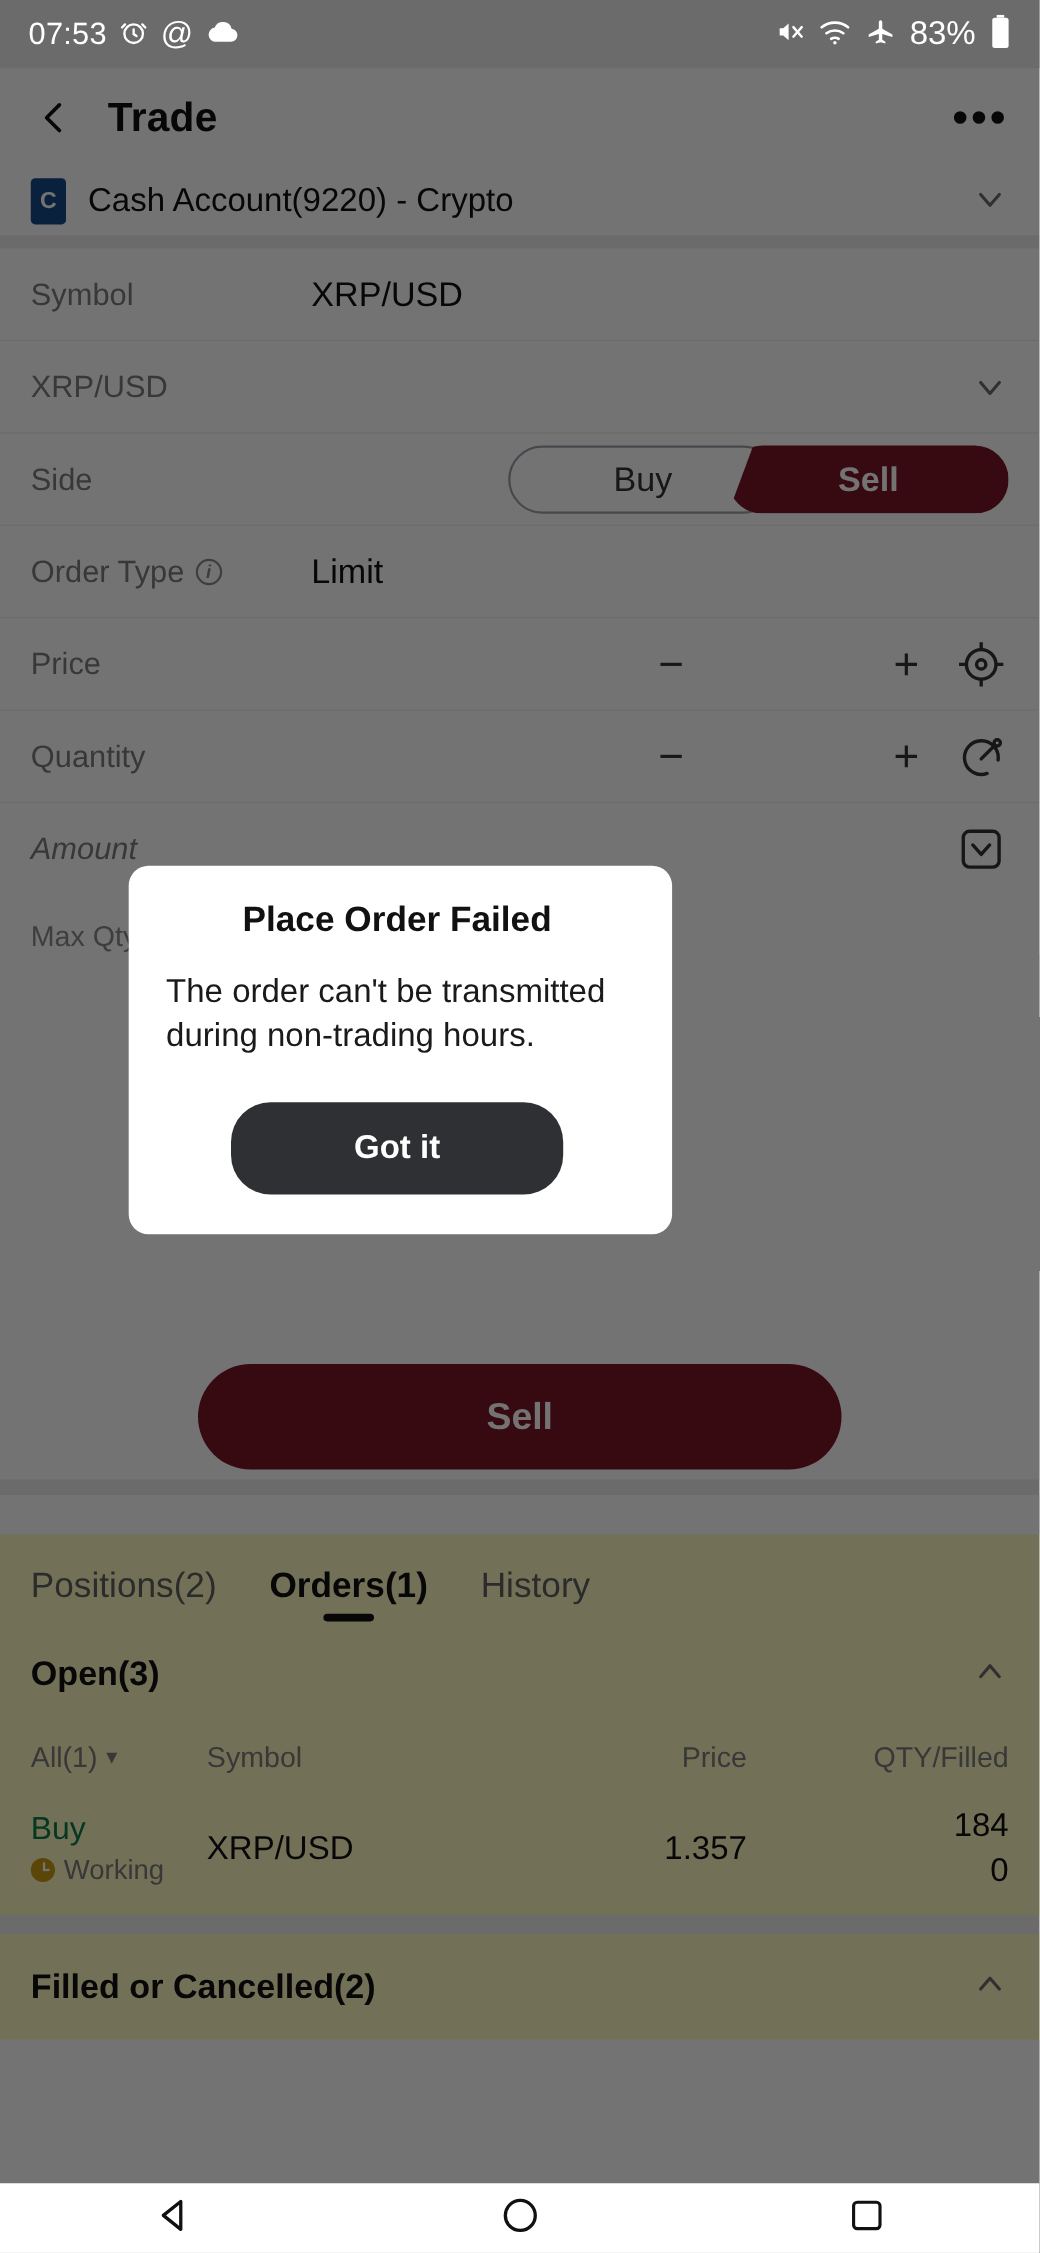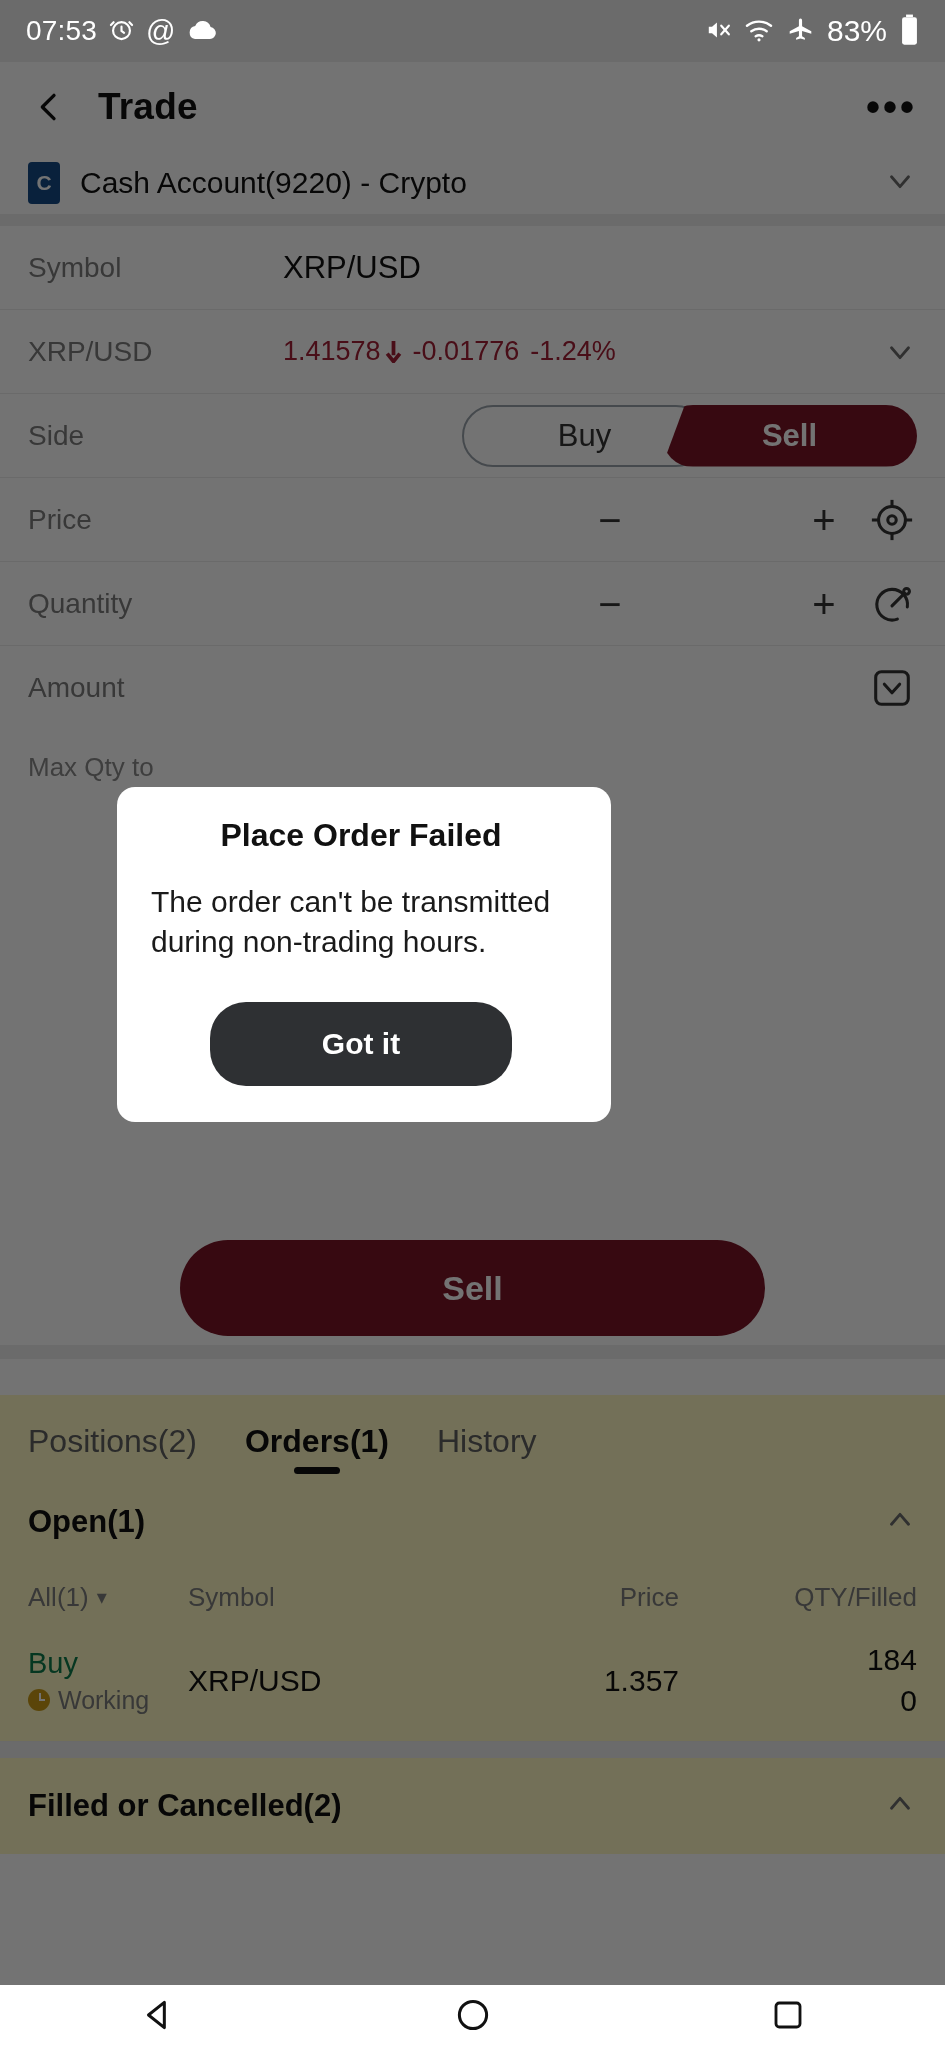--- a/index.html
+++ b/index.html
@@ -65,21 +65,21 @@
 
   .sep-band { position:absolute; left:0; width:945px; height:12px; background:#ededed; }
 
   
   .form-area { position:absolute; left:0; top:226px; width:945px; background:#fff; }
   .frow {
     position:relative; display:flex; align-items:center;
     height:84px; padding:0 28px;
     border-bottom:1px solid #ececec;
   }
-  .frow.no-border { border-bottom:none; }
+  .frow.no-border { border-bottom:none;font-style:italic; }
   .flabel { font-size:28px; color:#7d7d7d; width:255px; flex:0 0 255px; display:flex; align-items:center; gap:10px; }
   .fvalue { font-size:31px; color:#111; }
   .fvalue.quote { color:#a32036; font-size:27px; display:flex; align-items:center; gap:11px; }
   .quote-main { display:flex; align-items:center; gap:4px; }
   .frow .trail { margin-left:auto; display:flex; align-items:center; }
 
   .info-circle {
     width:24px; height:24px; border:2px solid #8a8a8a; border-radius:50%;
     display:inline-flex; align-items:center; justify-content:center;
     font-size:17px; color:#8a8a8a; font-weight:700; font-style:italic;
@@ -211,45 +211,42 @@
 
   <div class="form-area">
 
     <div class="frow">
       <div class="flabel">Symbol</div>
       <div class="fvalue">XRP/USD</div>
     </div>
 
     <div class="frow">
       <div class="flabel">XRP/USD</div>
-      <div class="fvalue quote">
-        <span class="quote-main">
-          <span>1.41578</span>
-          <svg width="17" height="22" viewBox="0 0 10 14">
-              <path d="M5 0 L5 9 M1 8 L5 13 L9 8" stroke="#a32036" stroke-width="2.4" fill="none"></path>
-            </svg>
-        </span>
-        <span>-0.01776</span>
-        <span>-1.24%</span>
-      </div>
       <div class="trail">
         <svg width="34" height="34" viewBox="0 0 24 24" fill="none" stroke="#6b6b6b" stroke-width="2" stroke-linecap="round" stroke-linejoin="round">
             <polyline points="6 9 12 16 18 9"></polyline>
           </svg>
       </div>
     </div>
 
     <div class="frow">
       <div class="flabel">Side</div>
       <div class="seg-wrap">
         <div class="seg-buy">Buy</div>
         <div class="seg-sell">Sell</div>
       </div>
     </div>
 
+    <div class="frow">
+      <div class="flabel">
+        <span>Order Type</span>
+        <span class="info-circle">i</span>
+      </div>
+      <div class="fvalue">Limit</div>
+    </div>
 
     <div class="frow">
       <div class="flabel">Price</div>
       <div class="stepper">
         <div class="step-btn">−</div>
         <div class="step-val"></div>
         <div class="step-btn">+</div>
       </div>
       <div class="trail-icon">
         <svg width="46" height="46" viewBox="0 0 24 24" fill="none" stroke="#333" stroke-width="1.6">
@@ -302,21 +299,21 @@
   <div class="sep-band" style="top:1345px; height:14px;"></div>
 
   <div class="bottom-panel">
     <div class="tabs">
       <div class="tab">Positions(2)</div>
       <div class="tab active">Orders(1)</div>
       <div class="tab">History</div>
     </div>
 
     <div class="section-head">
-      <div class="section-title">Open(1)</div>
+      <div class="section-title">Open(3)</div>
       <div class="section-caret">
         <svg width="34" height="34" viewBox="0 0 24 24" fill="none" stroke="#6b6b6b" stroke-width="2" stroke-linecap="round" stroke-linejoin="round">
             <polyline points="6 15 12 8 18 15"></polyline>
           </svg>
       </div>
     </div>
 
     <div class="tbl-head">
       <div class="th-all">
         <span>All(1)</span>

